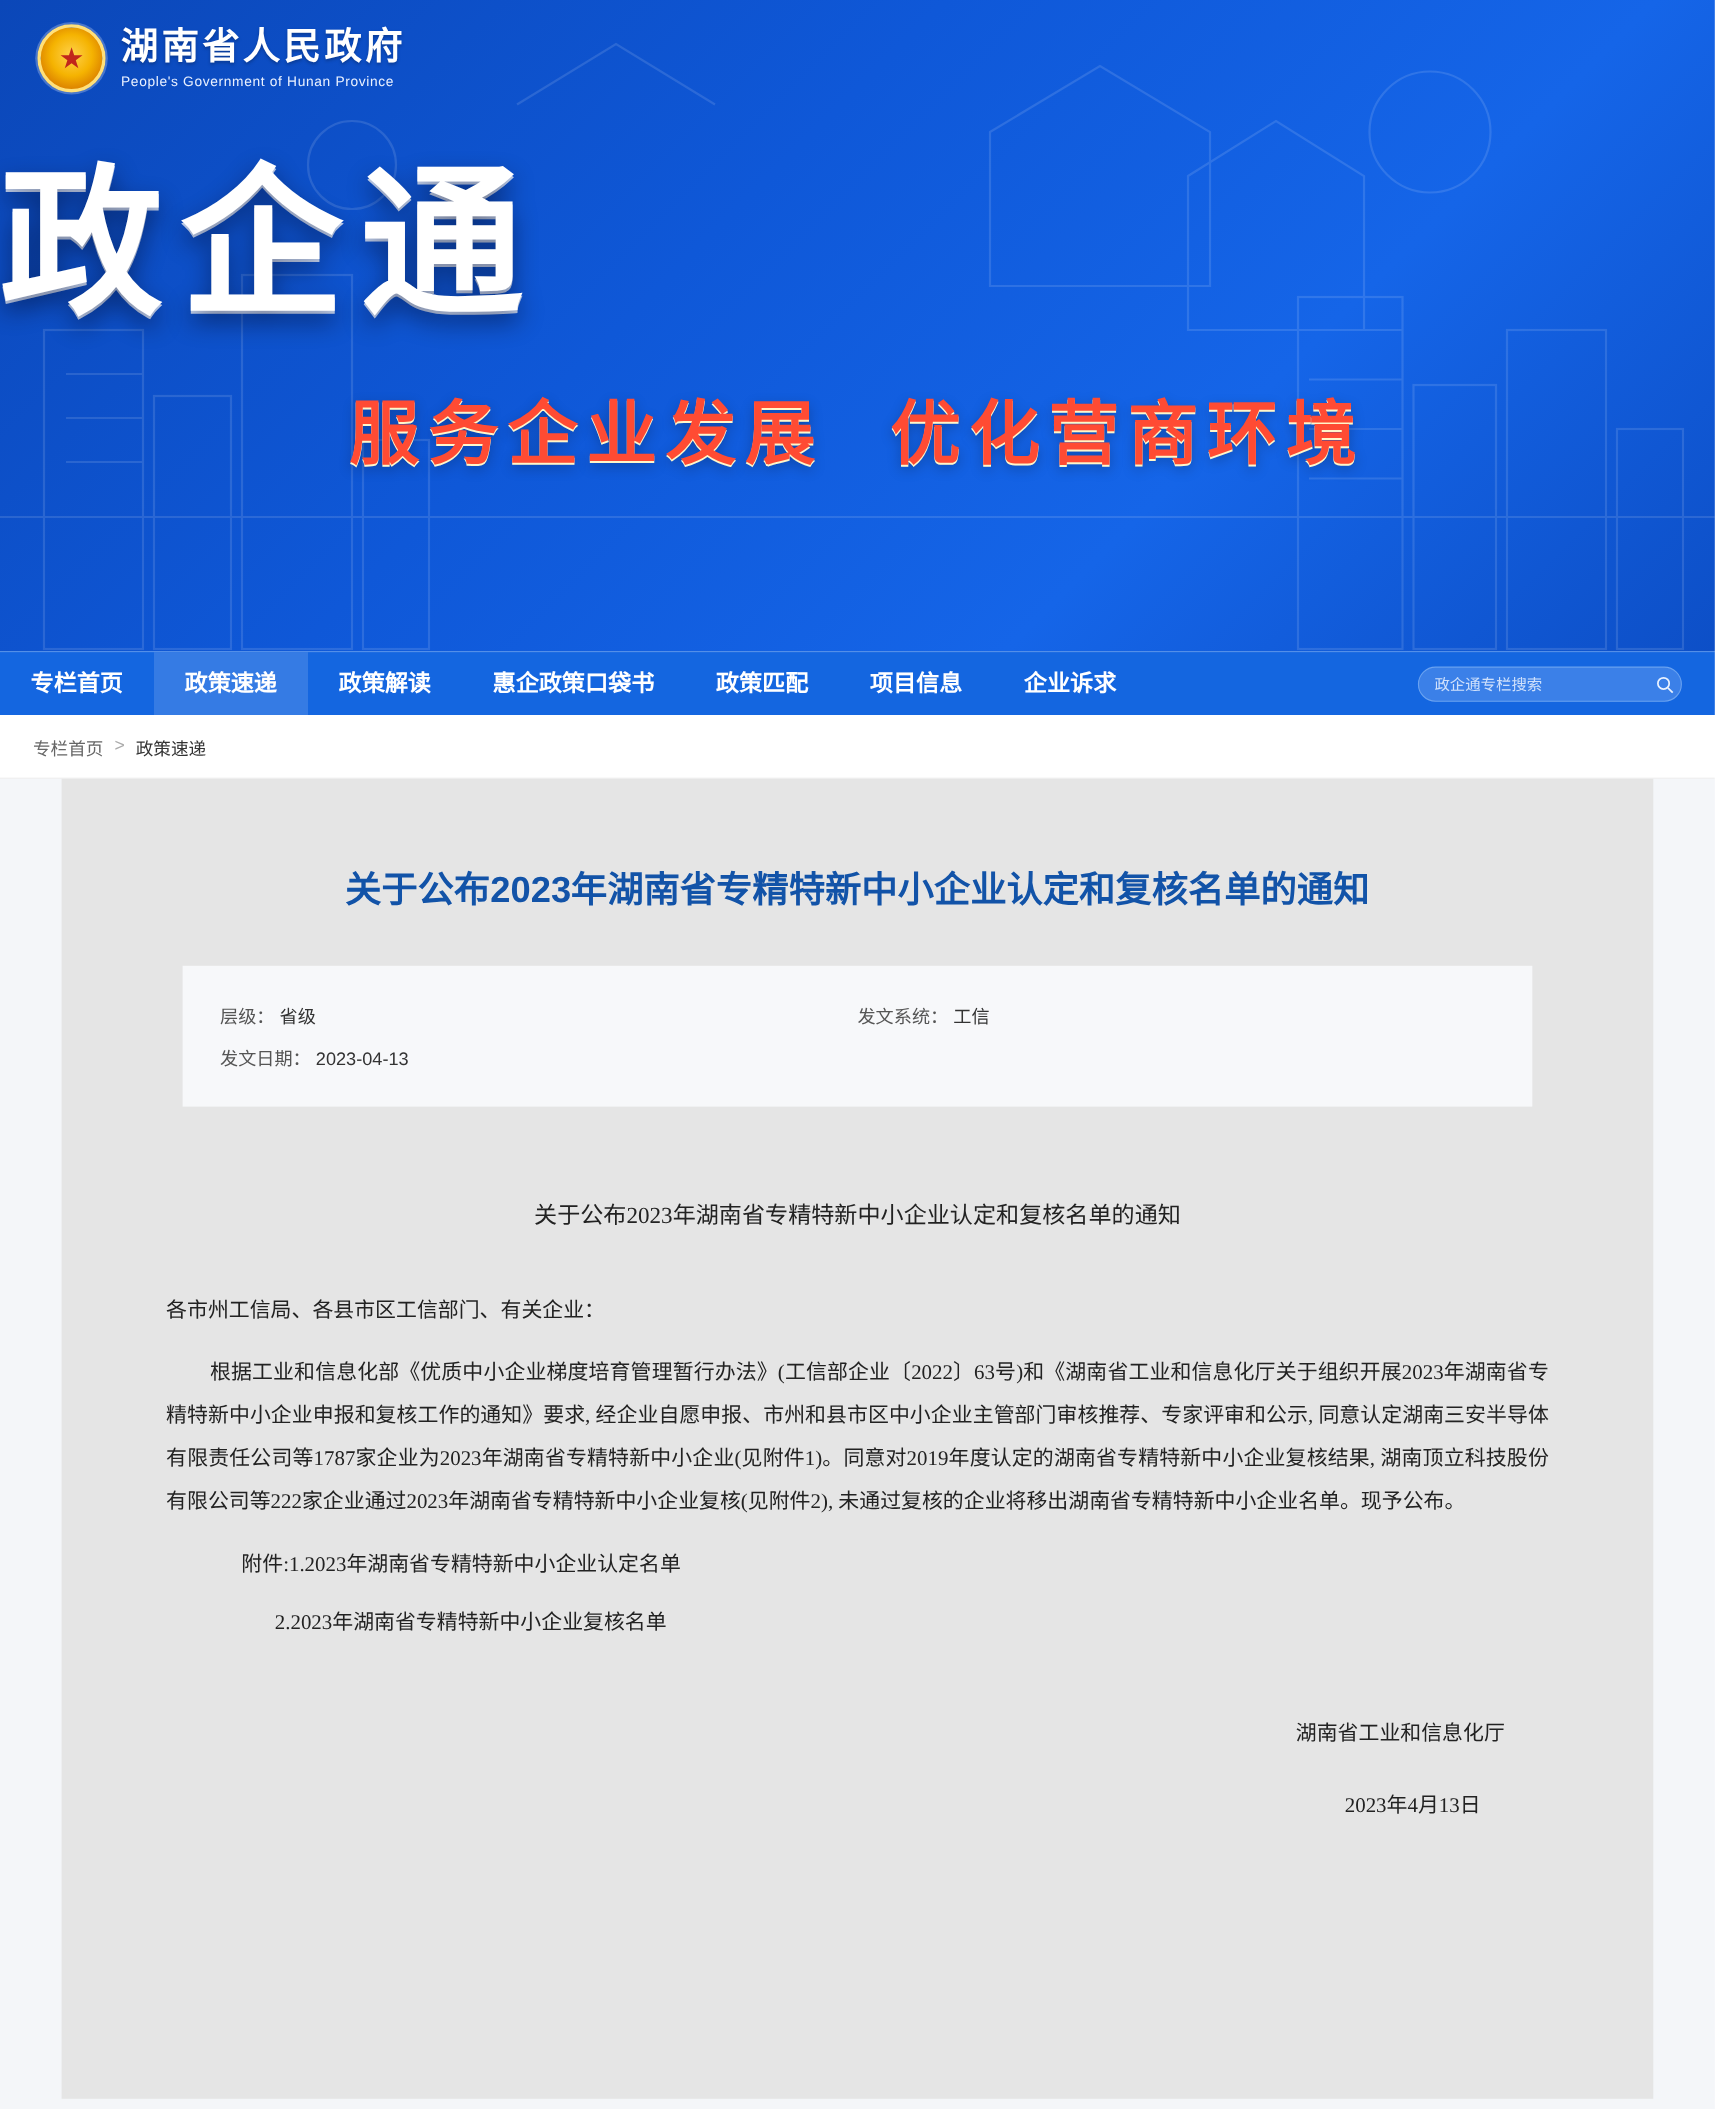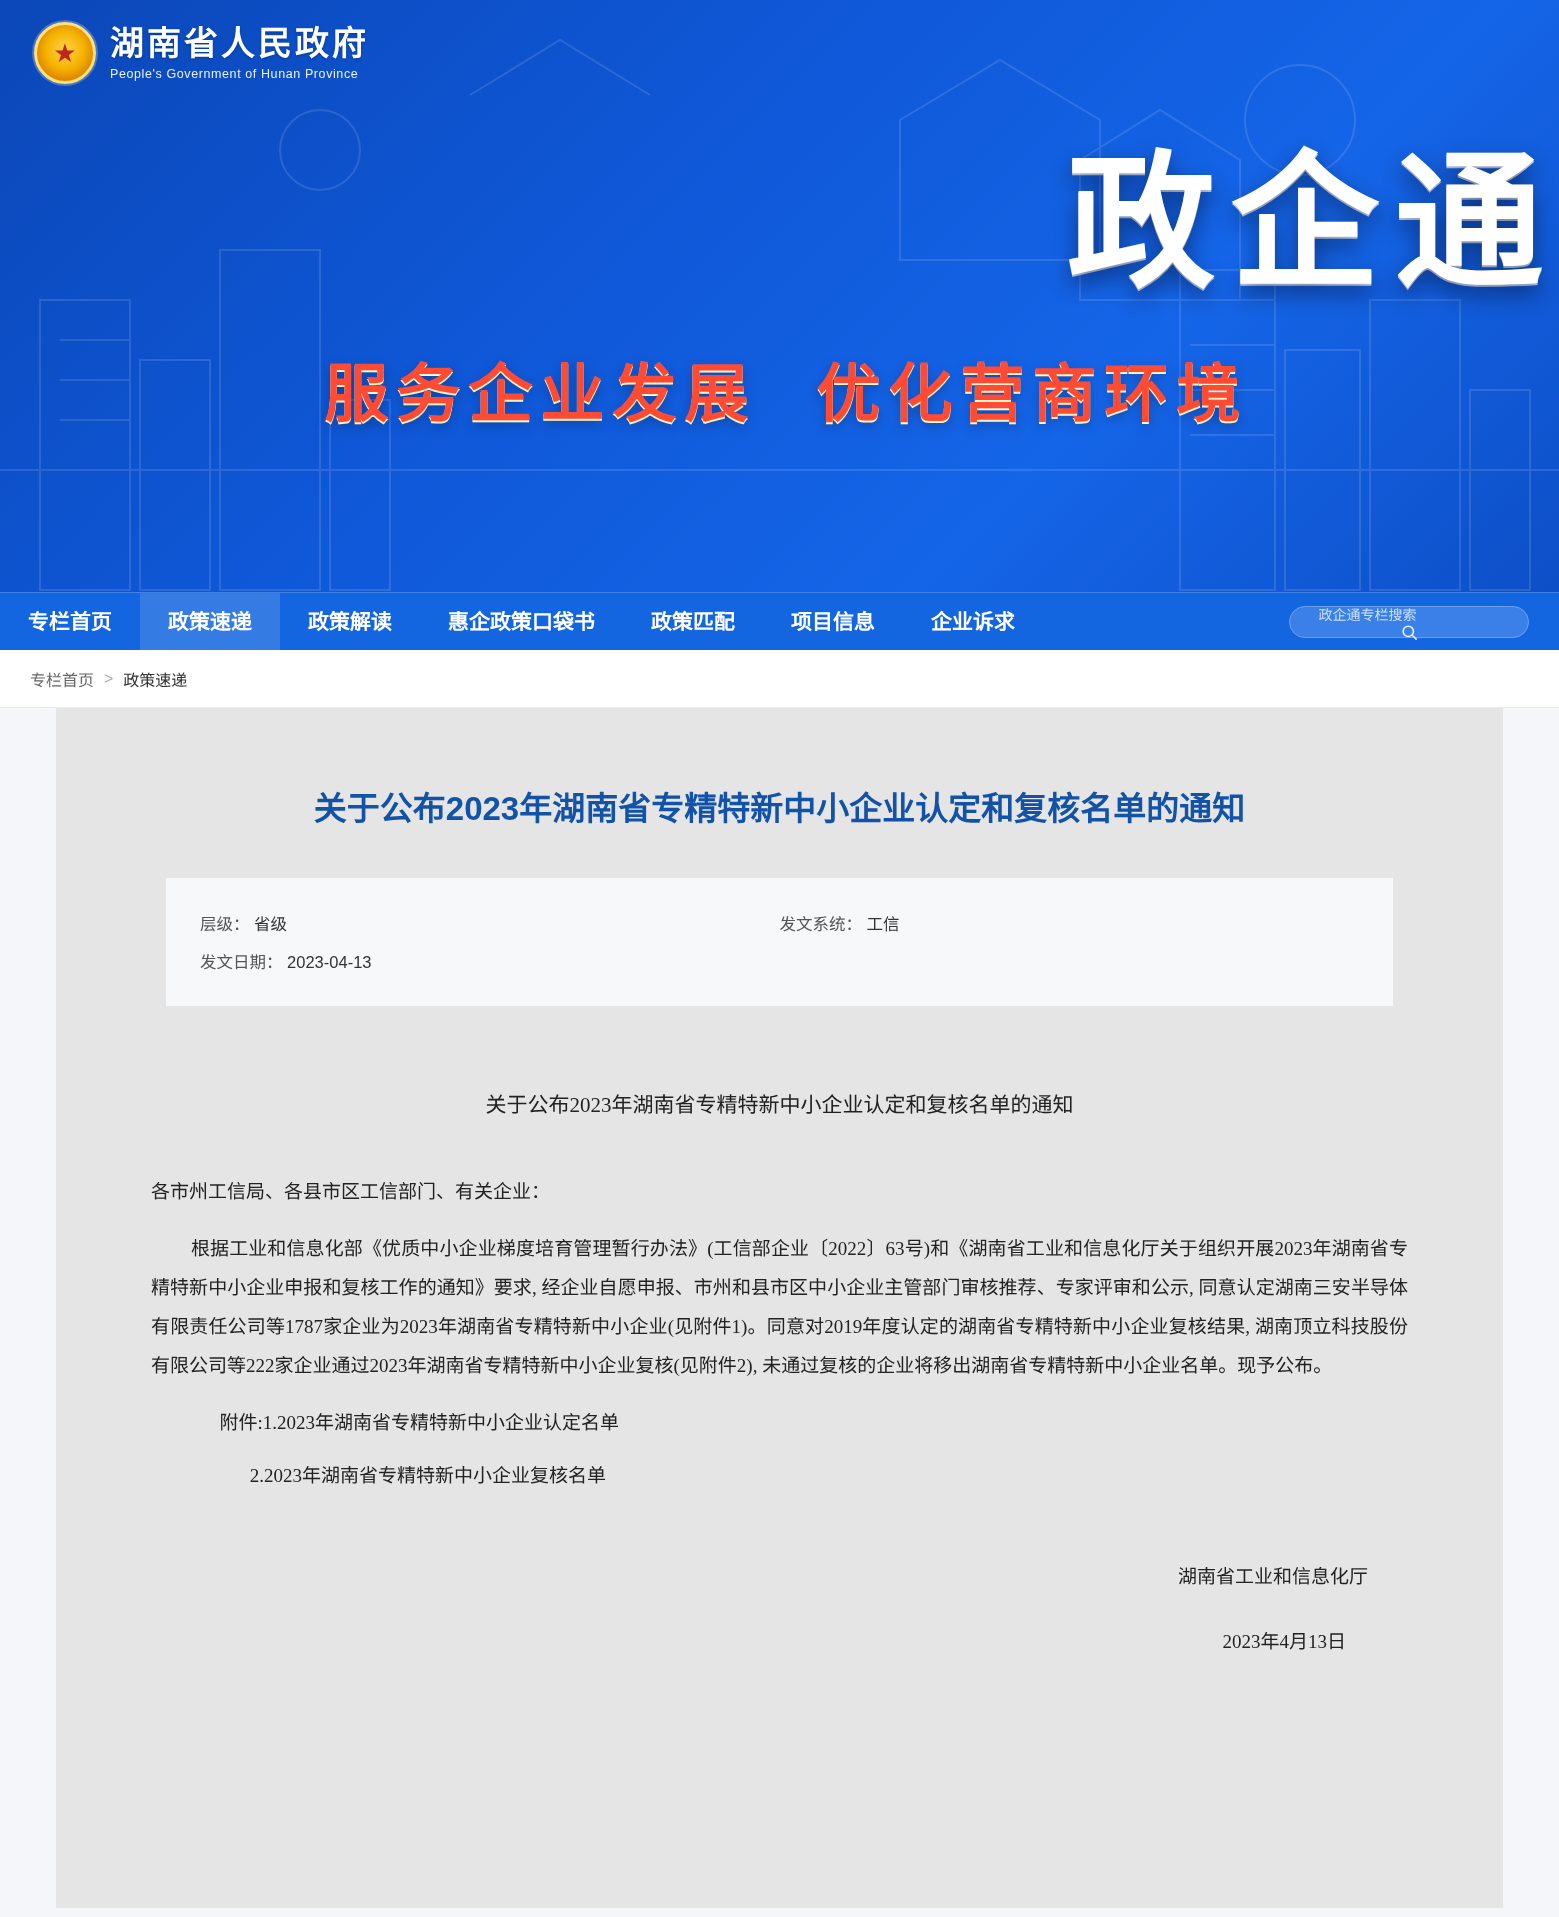--- a/index.html
+++ b/index.html
@@ -42,21 +42,21 @@
     font-size: 34px; font-weight: bold; letter-spacing: 3px;
     text-shadow: 0 1px 3px rgba(0,0,0,.25);
     line-height: 1.1;
   }
   .gov-name .en {
     font-size: 12.5px; letter-spacing: .6px; margin-top: 5px;
     color: #eaf1ff;
   }
   .banner-center {
     position: absolute; left: 0; right: 0; top: 150px;
-    text-align: right; z-index: 4; margin-left: 14px;
+    text-align: left; z-index: 4;
   }
   .big-title {
     font-size: 148px; font-weight: bold; color: #ffffff;
     letter-spacing: 16px; line-height: 1;
     text-shadow: 0 10px 22px rgba(0,0,20,.45), 0 2px 0 #c8d8f5;
     font-family: "Liberation Serif", "DejaVu Serif", serif;
   }
   .sub-title {
     margin-top: 44px;
     font-size: 64px; font-weight: bold; letter-spacing: 8px;
@@ -84,21 +84,21 @@
   .nav-item.active {
     background: rgba(255,255,255,.14);
     height: 58px;
   }
   .nav-search {
     position: absolute; right: 30px; top: 13px;
     width: 240px; height: 32px;
     background: #3b80e8;
     border: 1px solid #6aa2f0;
     border-radius: 16px;
-    display: flex; align-items: center; flex-direction: column;
+    display: flex; align-items: center;
   }
   .nav-search input {
     flex: 1; border: none; outline: none; background: transparent;
     color: #dbe9ff; font-size: 14px; padding: 0 14px;
     font-family: "Liberation Sans", sans-serif;
   }
   .nav-search input::placeholder { color: #cfe0fb; }
   .search-icon {
     width: 34px; display: flex; align-items: center; justify-content: center;
     color: #eaf2ff;

